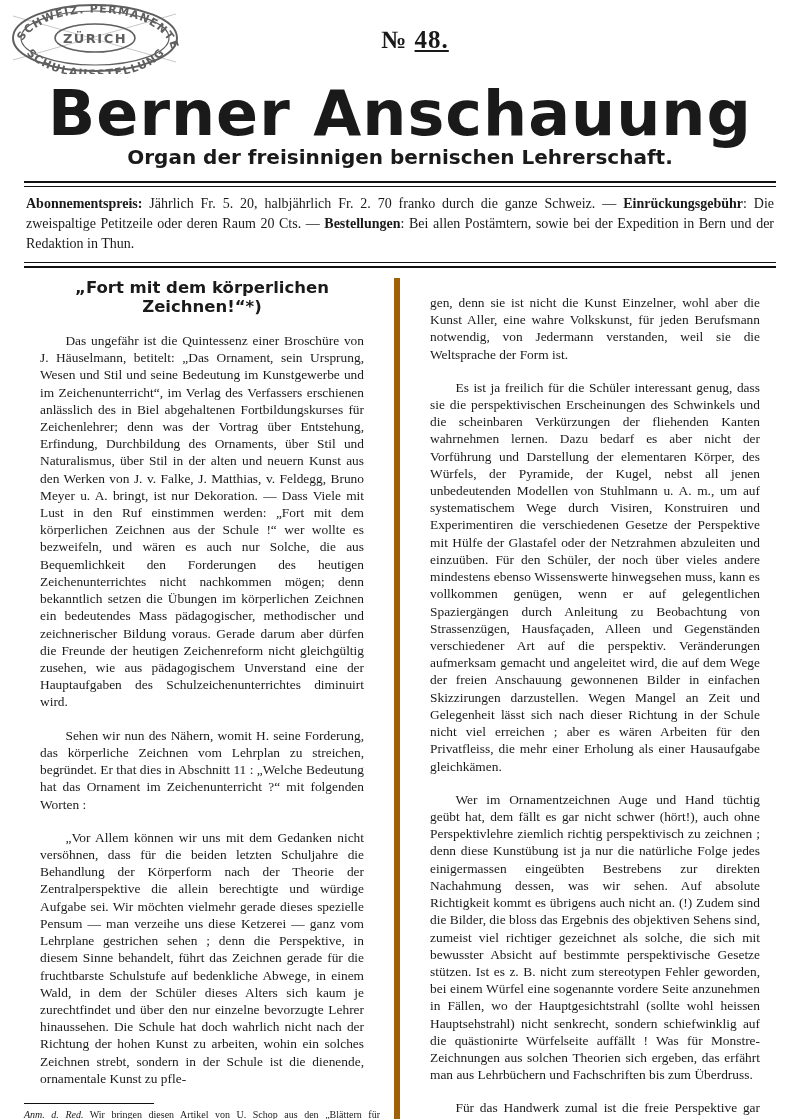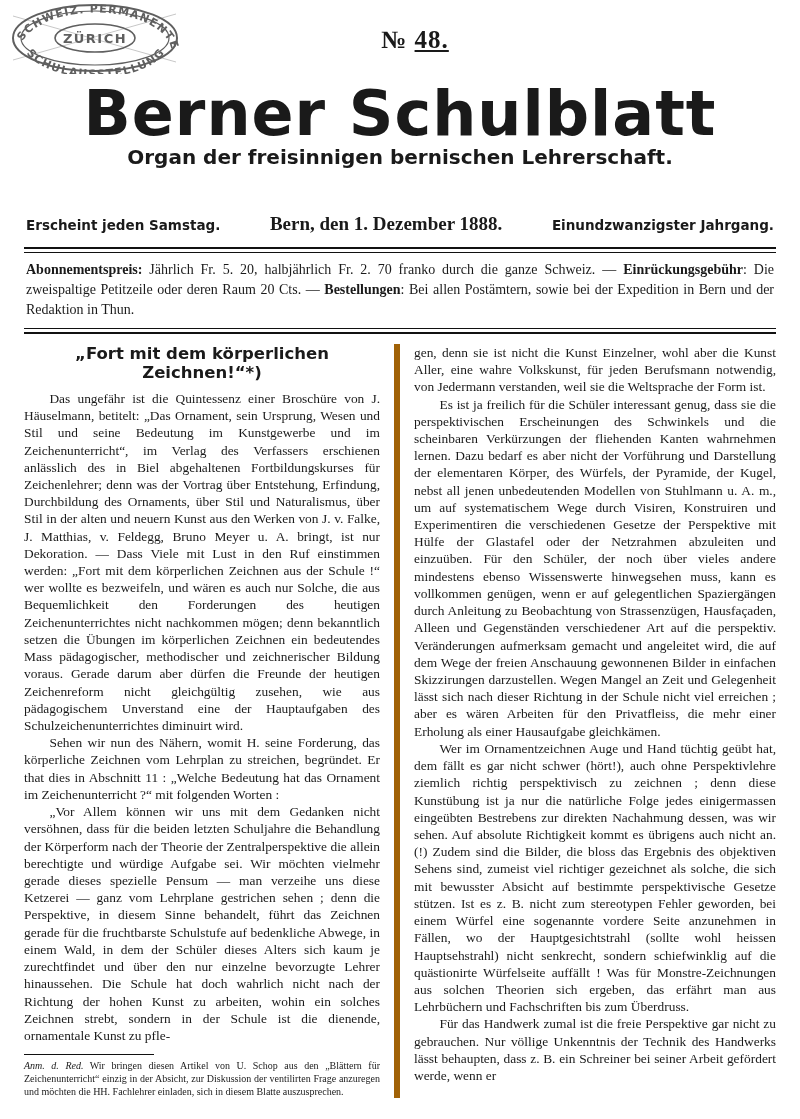--- a/index.html
+++ b/index.html
@@ -116,21 +116,21 @@
   .headline {
     font-family: "DejaVu Sans", sans-serif;
     font-weight: bold;
     font-size: 16.5px;
     text-align: center;
     margin-bottom: 8px;
     letter-spacing: 0px;
   }
 
   p.body {
-    margin: 0;
+    margin: 16px;
     font-size: 13.4px;
     line-height: 1.285;
     text-align: justify;
     text-indent: 1.9em;
     hyphens: auto;
     font-family: Liberation Serif, serif;
   }
   p.body.noindent { text-indent: 0; }
 
   .footnote-rule {
@@ -171,28 +171,23 @@
       <line x1="5" y1="14" x2="168" y2="60" stroke="#2a2a2a" stroke-width="0.7" opacity="0.5"></line>
       <line x1="5" y1="58" x2="168" y2="12" stroke="#2a2a2a" stroke-width="0.7" opacity="0.5"></line>
     </svg>
   </div>
 
   <div class="issue-no">
     <span>№</span>
     <span class="num">48.</span>
   </div>
 
-  <div class="title">Berner Schulblatt</div>
+  <div class="title">Berner Anschauung</div>
   <div class="subtitle">Organ der freisinnigen bernischen Lehrerschaft.</div>
 
-  <div class="meta-row">
-    <div class="left">Erscheint jeden Samstag.</div>
-    <div class="center">Bern, den 1. Dezember 1888.</div>
-    <div class="right">Einundzwanzigster Jahrgang.</div>
-  </div>
 
   <hr class="rule">
   <hr class="rule thin">
 
   <div class="terms">
     <b>Abonnementspreis:</b><span> Jährlich Fr. 5. 20, halbjährlich Fr. 2. 70 franko durch die ganze Schweiz. — </span><b>Einrückungsgebühr</b><span>: Die zweispaltige</span>
     <span>Petitzeile oder deren Raum 20 Cts. — </span><b>Bestellungen</b><span>: Bei allen Postämtern, sowie bei der Expedition in Bern und der Redaktion in Thun.</span>
   </div>
 
   <hr class="rule thin" style="margin-top:8px;">

